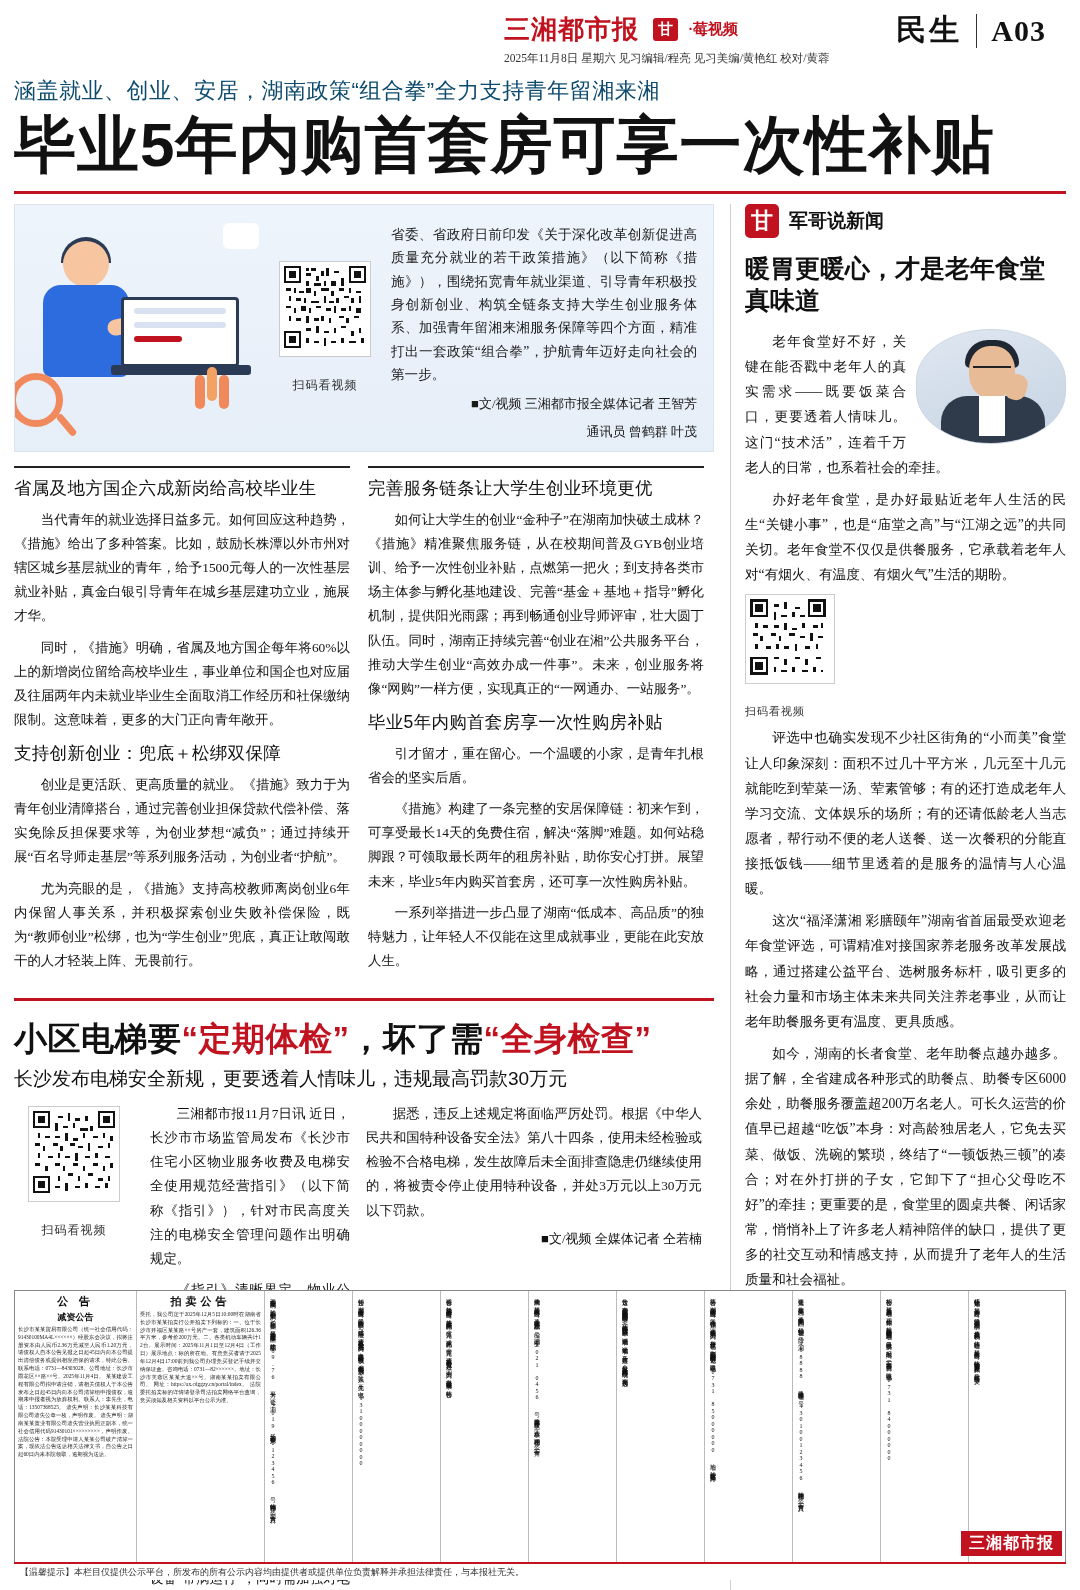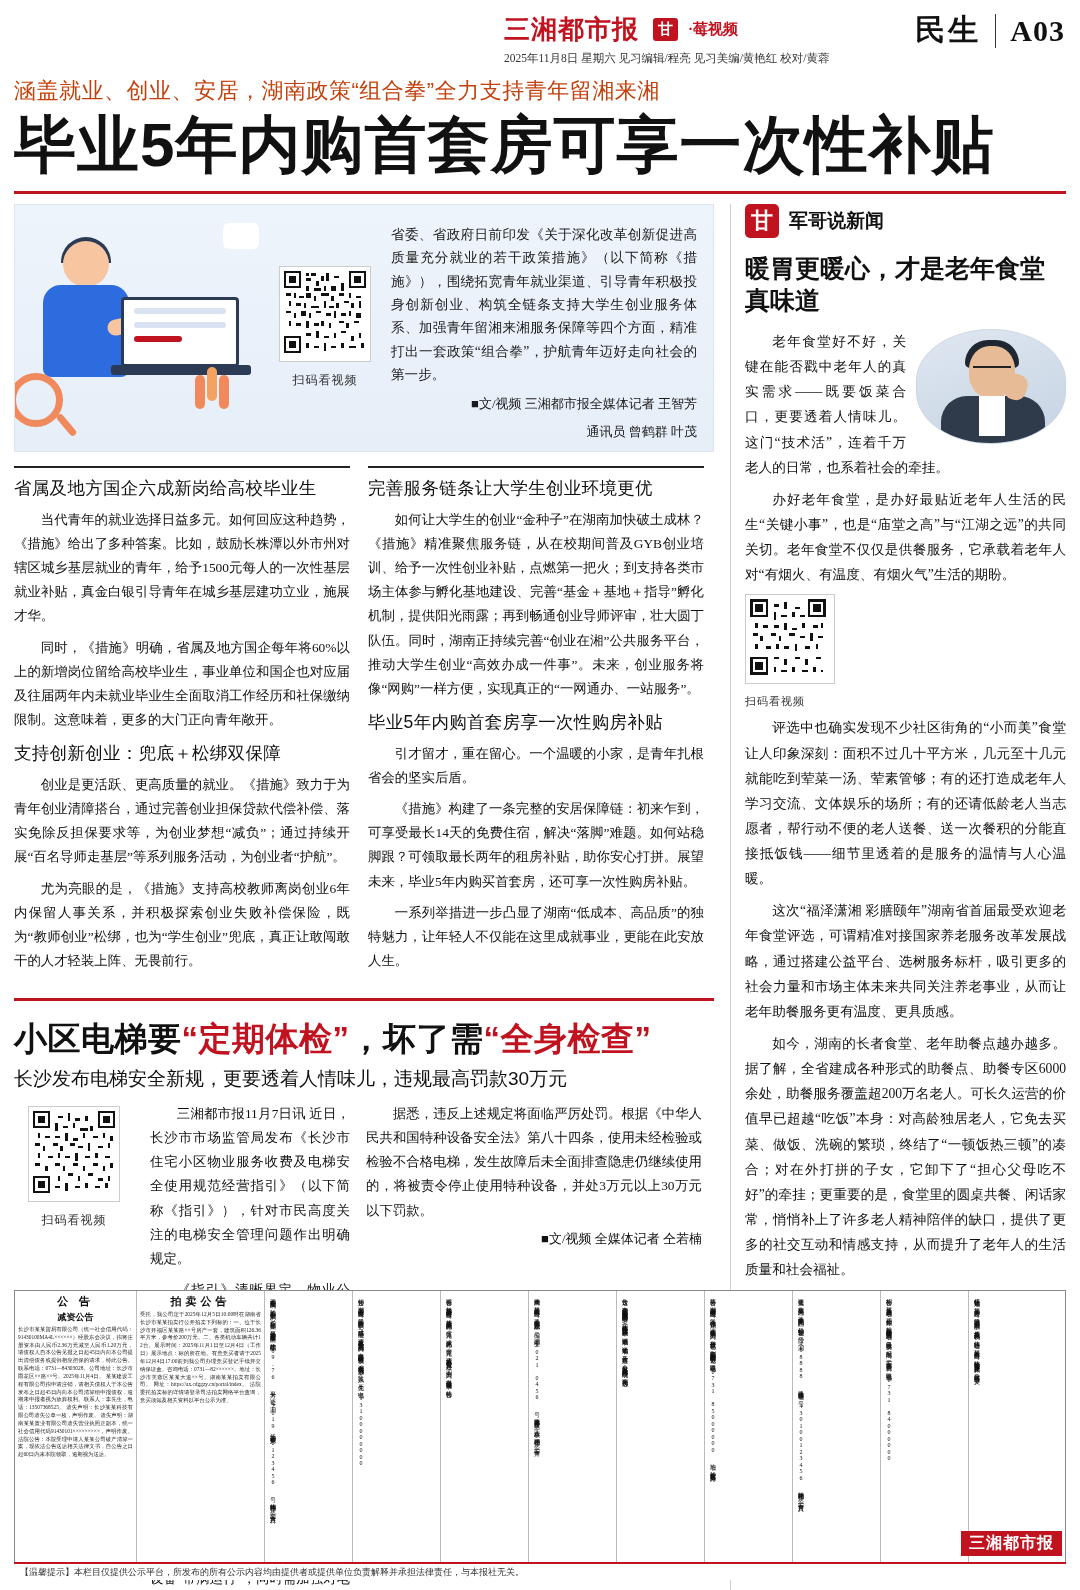--- a/index.html
+++ b/index.html
@@ -28,32 +28,32 @@
   .mast-badge {
     background:#c1121f; color:#fff; font-size:15px; font-weight:bold;
     padding:2px 5px; border-radius:3px; margin-left:4px;
   }
   .mast-sub { font-size:15px; color:#c1121f; font-weight:bold; }
   .mast-meta {
     font-size:11.5px; color:#333; text-align:right; line-height:1.5;
     margin-top:3px;
   }
   .section-label {
-    position:absolute; right:1px; top:10px;
+    position:absolute; right:20px; top:10px;
     display:flex; align-items:center; gap:14px;
   }
   .sec-cn { font-size:30px; font-weight:bold; letter-spacing:3px; }
   .sec-div { width:1px; height:34px; background:#333; }
   .sec-num { font-size:30px; font-weight:bold; letter-spacing:1px; }
   .mast-block { position:absolute; left:490px; top:12px; }
 
   
   .kicker {
     font-size:22px; letter-spacing:0.5px; margin:14px 0 6px 0;
-    font-family:"Liberation Sans", sans-serif; color:#c2410c;
+    font-family:"Liberation Sans", sans-serif; color:#0c4a6e;
   }
   .headline {
     font-size:62px; font-weight:bold; letter-spacing:1px;
     line-height:1.08; margin:0 0 12px 0; color:#111;
     font-family:"Liberation Sans", sans-serif;
   }
   .rule-red { height:3px; background:#c1121f; margin:4px 0 0 0; }
 
   
   .body-grid { display:flex; gap:16px; margin-top:10px; }
@@ -76,21 +76,21 @@
   .art-laptop .line.short { width:48px; background:#c1121f; }
   .art-base { position:absolute; left:96px; top:160px; width:140px; height:10px; background:#2b3a55; border-radius:3px; }
   .art-plant { position:absolute; left:180px; top:170px; }
   .art-leaf { width:10px; height:34px; background:#f08a5d; border-radius:6px; position:absolute; }
   .art-magnifier { position:absolute; left:-6px; top:168px; width:54px; height:54px; border:7px solid #f08a5d; border-radius:50%; }
   .art-magnifier:after { content:""; position:absolute; width:7px; height:26px; background:#f08a5d; right:-14px; bottom:-18px; transform:rotate(-40deg); border-radius:4px; }
   .art-bubble { position:absolute; right:6px; top:18px; width:36px; height:26px; background:#fff; border-radius:6px; }
 
   .hero-qr { width:120px; display:flex; flex-direction:column; align-items:center; justify-content:center; }
   .qr { background:#fff; padding:4px; border:1px solid #ccc; }
-  .qr-cap { font-size:12px; margin-top:10px; color:#333; letter-spacing:1px; }
+  .qr-cap { font-size:12px; margin-top:20px; color:#333; letter-spacing:1px; }
   .hero-text {
     flex:1; padding:18px 16px 10px 6px; font-size:13.6px; line-height:1.72;
     text-align:justify; color:#1a1a1a;
   }
   .hero-byline { text-align:right; font-size:13px; margin-top:6px; line-height:1.7; }
 
   
   .two-col { display:flex; gap:18px; margin-top:14px; }
   .two-col .c { width:336px; }
   .sub-h {

